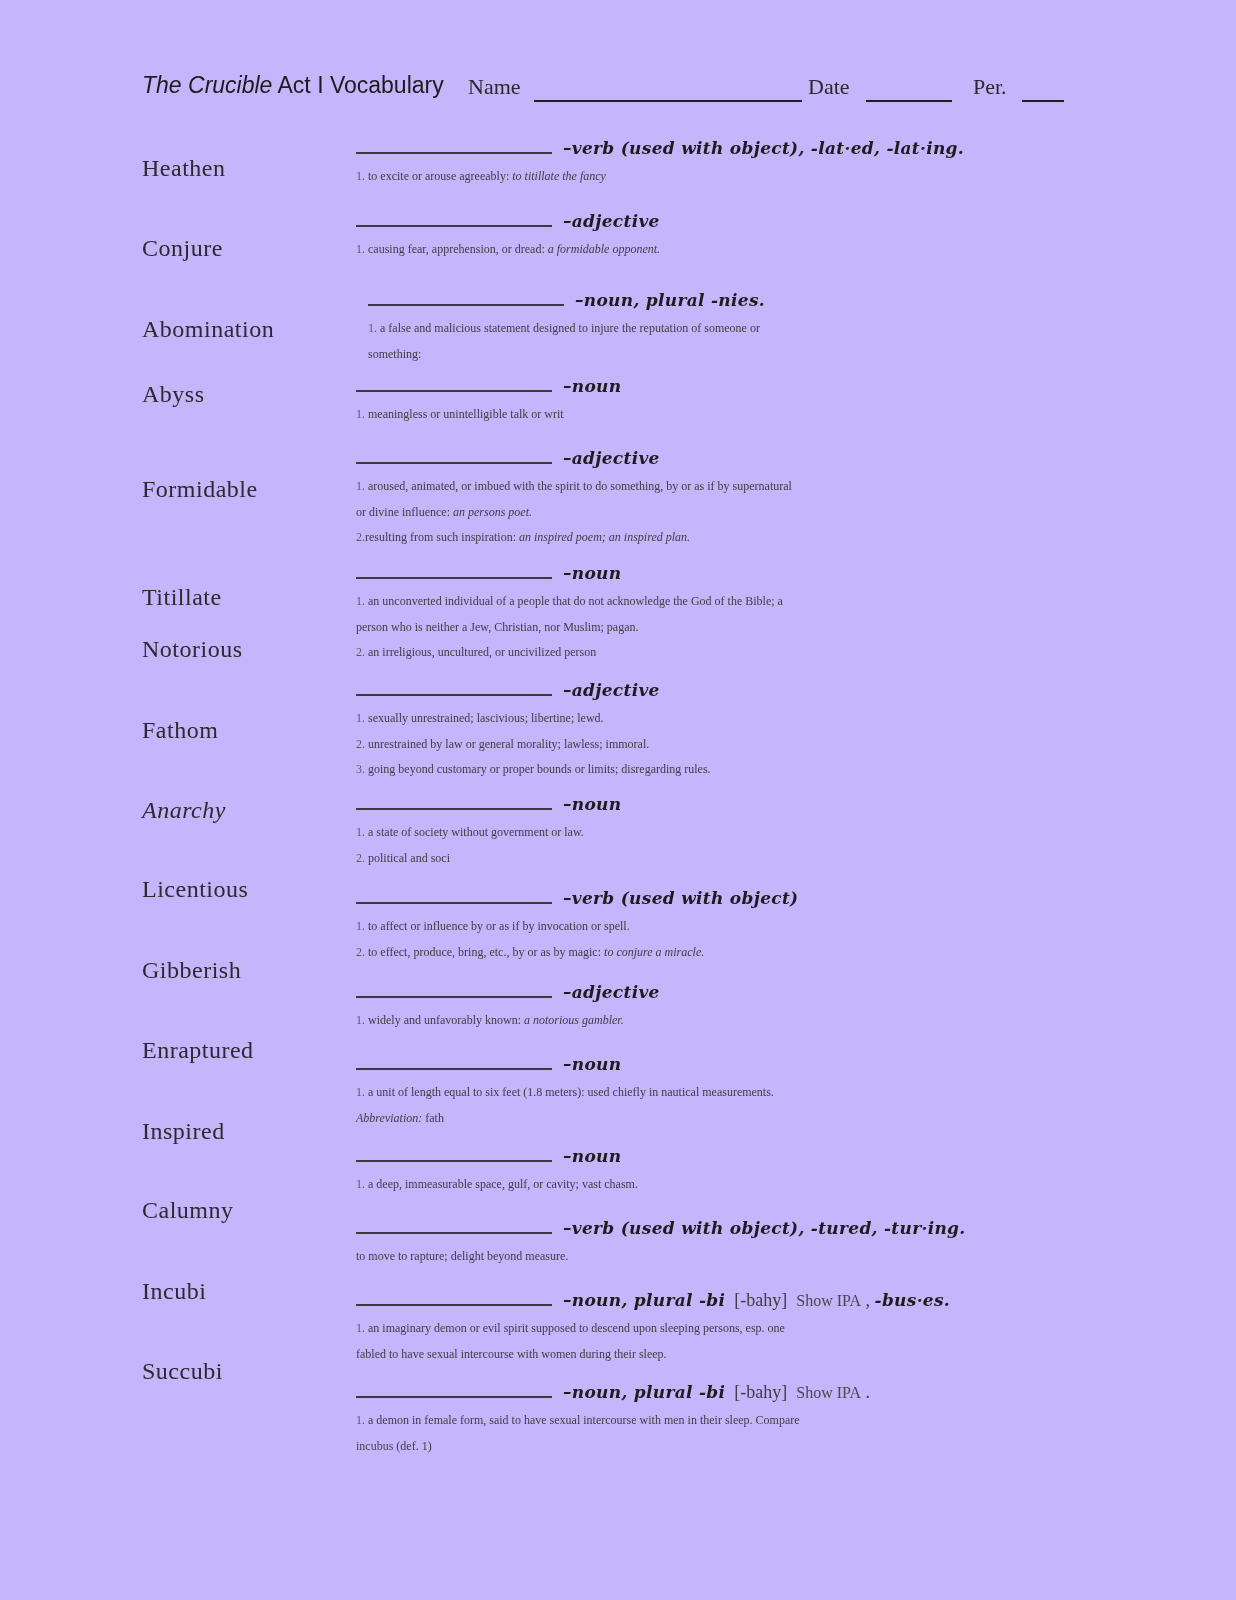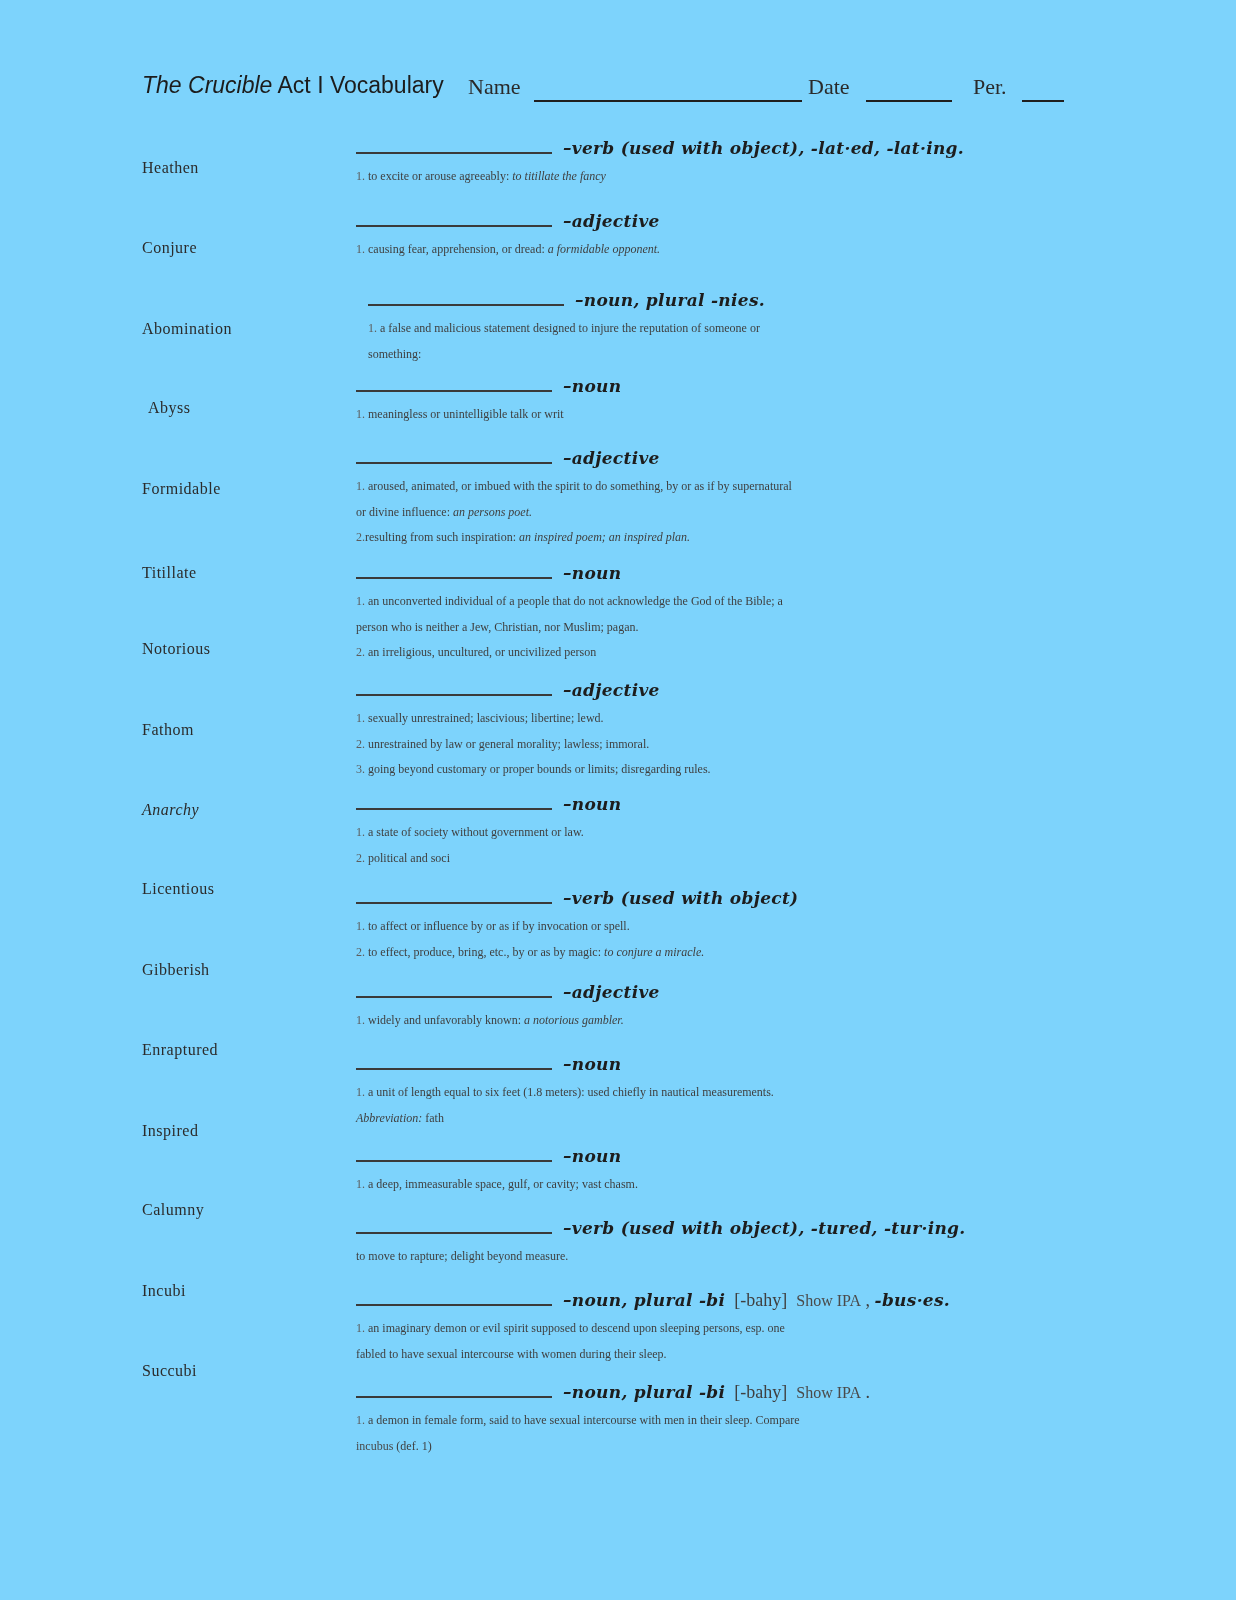--- a/index.html
+++ b/index.html
@@ -4,21 +4,21 @@
 <style>
   html, body {
     margin: 0;
     padding: 0;
     background: #ffffff;
   }
   .page {
     position: relative;
     width: 1236px;
     height: 1600px;
-    background: #7dd3fc;
+    background: #c4b5fd;
     font-family: "Liberation Serif", serif;
     color: #3f3f3f;
     overflow: hidden;
   }
   
   .hdr-title {
     position: absolute;
     left: 142px;
     top: 72px;
     font-family: "Liberation Sans", sans-serif;
@@ -37,21 +37,21 @@
   .hdr-blank {
     position: absolute;
     top: 80px;
     height: 20px;
     border-bottom: 2px solid #1f1f1f;
   }
   
   .word {
     position: absolute;
     left: 142px;
-    font-size: 16px;
+    font-size: 24px;
     line-height: 26px;
     color: #2b2b2b;
     letter-spacing: 0.5px;
     white-space: nowrap;
   }
   
   .entry {
     position: absolute;
     left: 356px;
     width: 752px;
@@ -101,23 +101,23 @@
   <span class="hdr-blank" style="left:534px;width:268px"></span>
   <span class="hdr-label" style="left:808px">Date</span>
   <span class="hdr-blank" style="left:866px;width:86px"></span>
   <span class="hdr-label" style="left:973px">Per.</span>
   <span class="hdr-blank" style="left:1022px;width:42px"></span>
 
   <div id="words">
       <div class="word" style="top: 155px;">Heathen</div>
       <div class="word" style="top: 235px;">Conjure</div>
       <div class="word" style="top: 316px;">Abomination</div>
-      <div class="word" style="top: 395px; margin-left: 6px;">Abyss</div>
+      <div class="word" style="top: 381px;">Abyss</div>
       <div class="word" style="top: 476px;">Formidable</div>
-      <div class="word" style="top: 560px;">Titillate</div>
+      <div class="word" style="top: 584px;">Titillate</div>
       <div class="word" style="top: 636px;">Notorious</div>
       <div class="word" style="top: 717px;">Fathom</div>
       <div class="word" style="top: 797px; font-style: italic;">Anarchy</div>
       <div class="word" style="top: 876px;">Licentious</div>
       <div class="word" style="top: 957px;">Gibberish</div>
       <div class="word" style="top: 1037px;">Enraptured</div>
       <div class="word" style="top: 1118px;">Inspired</div>
       <div class="word" style="top: 1197px;">Calumny</div>
       <div class="word" style="top: 1278px;">Incubi</div>
       <div class="word" style="top: 1358px;">Succubi</div>

